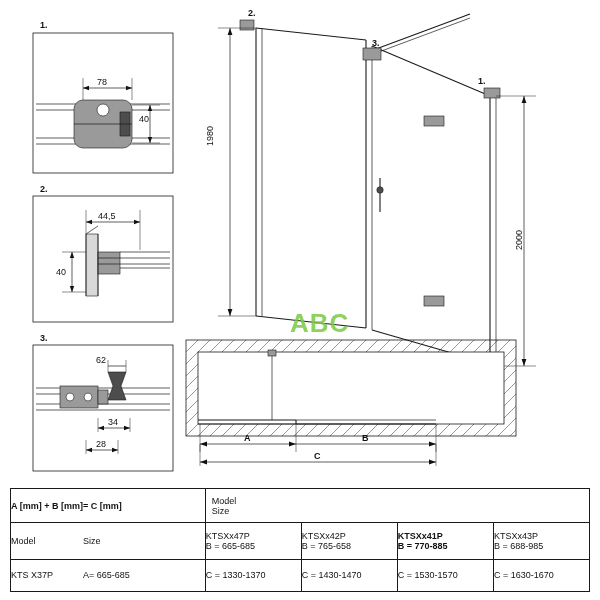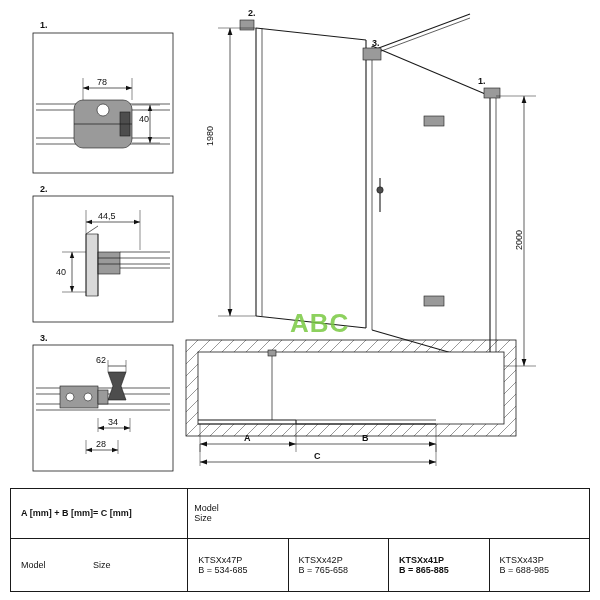--- a/index.html
+++ b/index.html
@@ -20,21 +20,21 @@
   .thin{stroke-width:.7;}
   .med{stroke-width:1.1;}
   .hair{stroke-width:.5;}
   .box{stroke:#1a1a1a;fill:none;stroke-width:.8;}
   .fillgray{fill:#9a9a9a;stroke:#1a1a1a;stroke-width:.6;}
   .filldark{fill:#4d4d4d;stroke:#1a1a1a;stroke-width:.6;}
   .filllight{fill:#d9d9d9;stroke:#1a1a1a;stroke-width:.6;}
   .white{fill:#ffffff;stroke:#1a1a1a;stroke-width:.6;}
   
   .tbl{position:absolute;left:10px;top:488px;width:580px;height:104px;border-collapse:collapse;}
-  .tbl td{border:1px solid #1a1a1a;font-size:9px;padding:2px 10px;vertical-align:middle;}
+  .tbl td{border:1px solid #1a1a1a;font-size:9px;padding:2px 0;vertical-align:middle;}
   .tbl .hdr{font-weight:bold;}
 </style>
 </head>
 <body>
 
 <div class="root">
 
 <svg class="main" viewBox="0 0 600 600">
 
   <g>
@@ -262,31 +262,40 @@
         <div>Model</div>
         <div>Size</div>
       </td>
     </tr>
     <tr>
       <td style="height:30px;">
         <span style="display:inline-block;width:72px;">Model</span><span>Size</span>
       </td>
       <td style="width:96px;margin-left:32px;">
         <div>KTSXx47P</div>
-        <div>B = 534-685</div>
+        <div>B = 665-685</div>
       </td>
       <td style="width:96px;">
         <div>KTSXx42P</div>
         <div>B = 765-658</div>
       </td>
       <td style="width:96px;font-weight:bold;">
         <div>KTSXx41P</div>
-        <div>B = 865-885</div>
+        <div>B = 770-885</div>
       </td>
       <td style="width:96px;">
         <div>KTSXx43P</div>
         <div>B = 688-985</div>
       </td>
     </tr>
+    <tr>
+      <td style="height:26px;">
+        <span style="display:inline-block;width:72px;">KTS  X37P</span><span>A= 665-685</span>
+      </td>
+      <td>C = 1330-1370</td>
+      <td>C = 1430-1470</td>
+      <td>C = 1530-1570</td>
+      <td>C = 1630-1670</td>
+    </tr>
   </tbody>
 </table>
 
 </div>
 
 </body></html>

